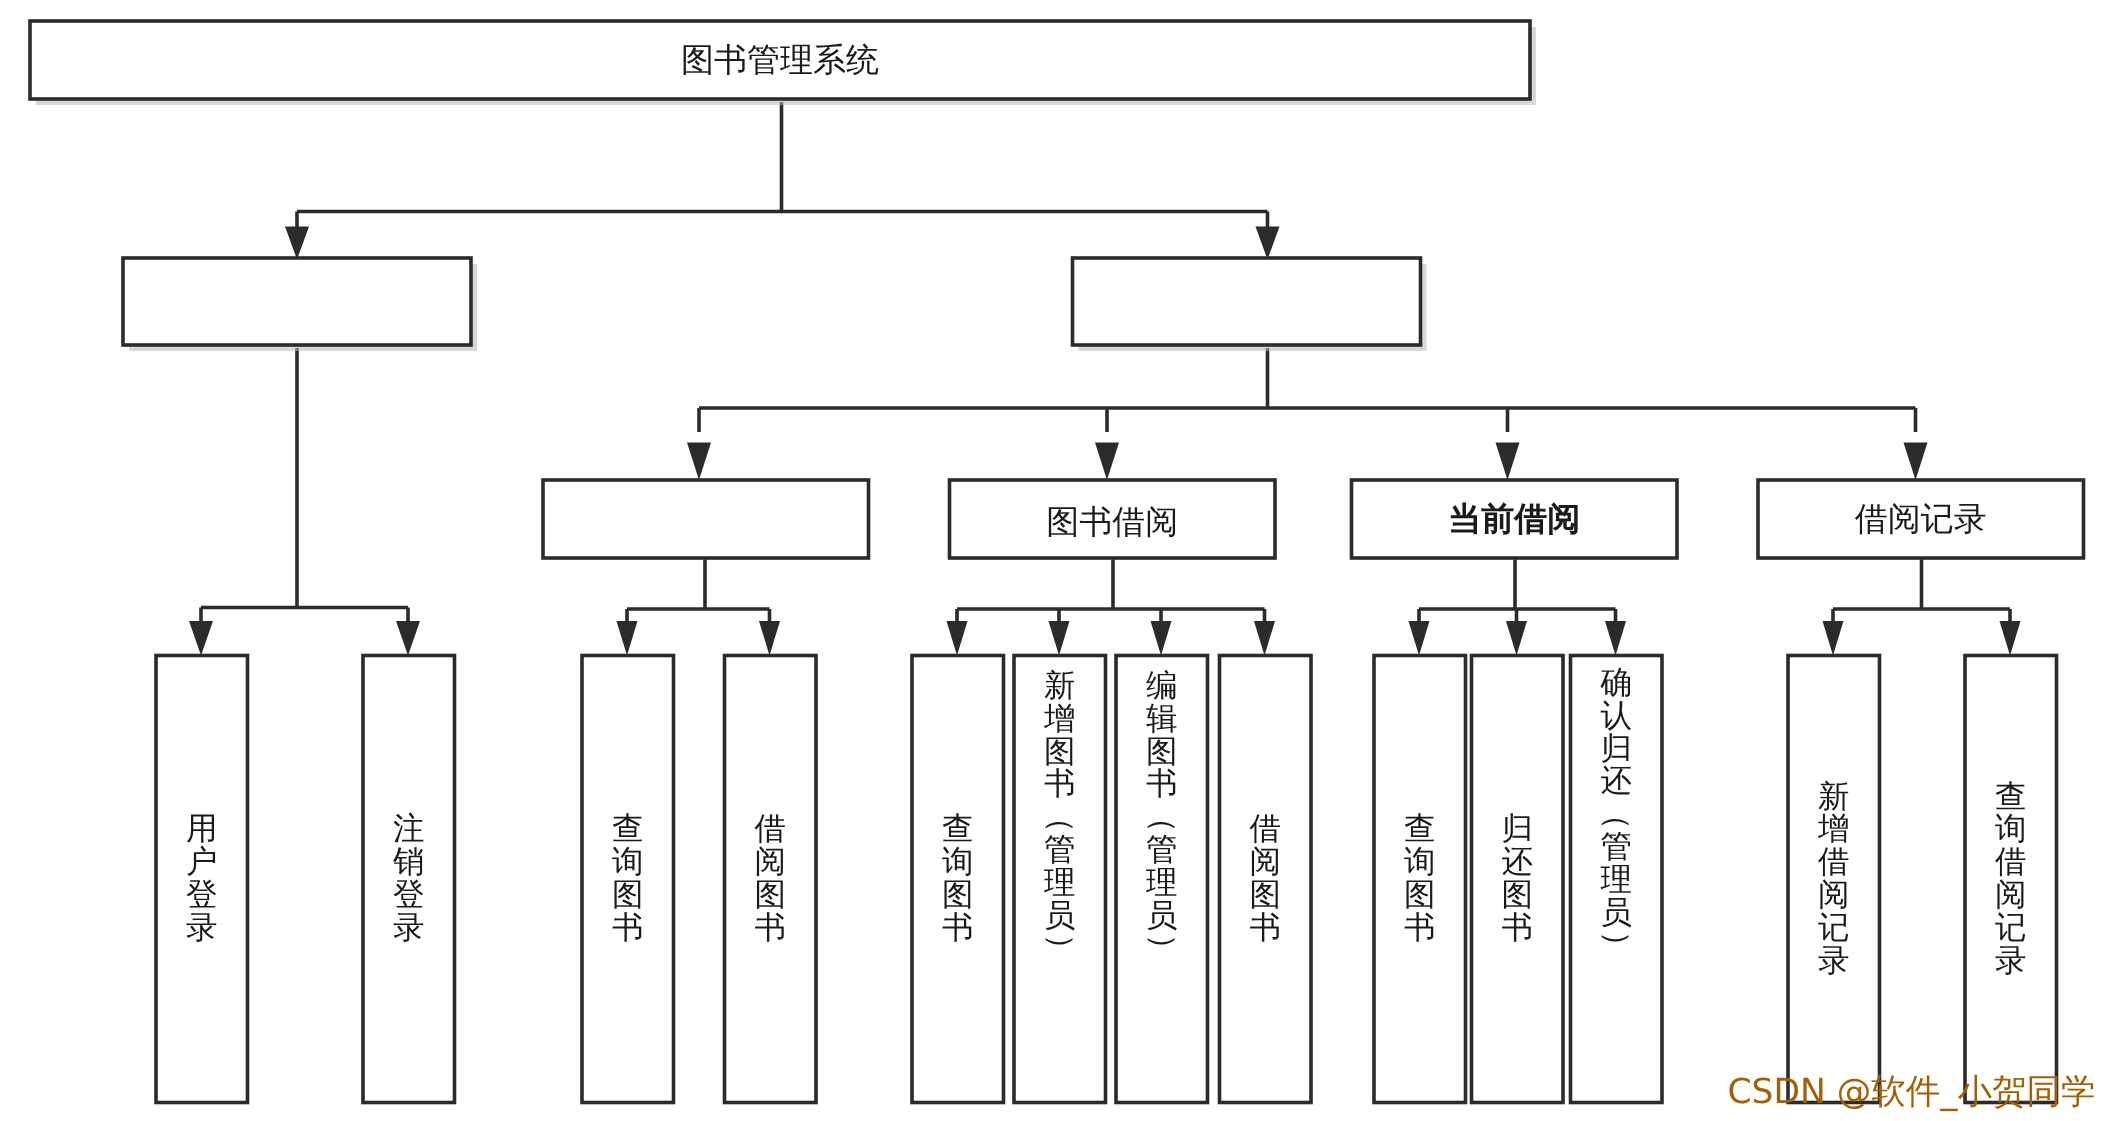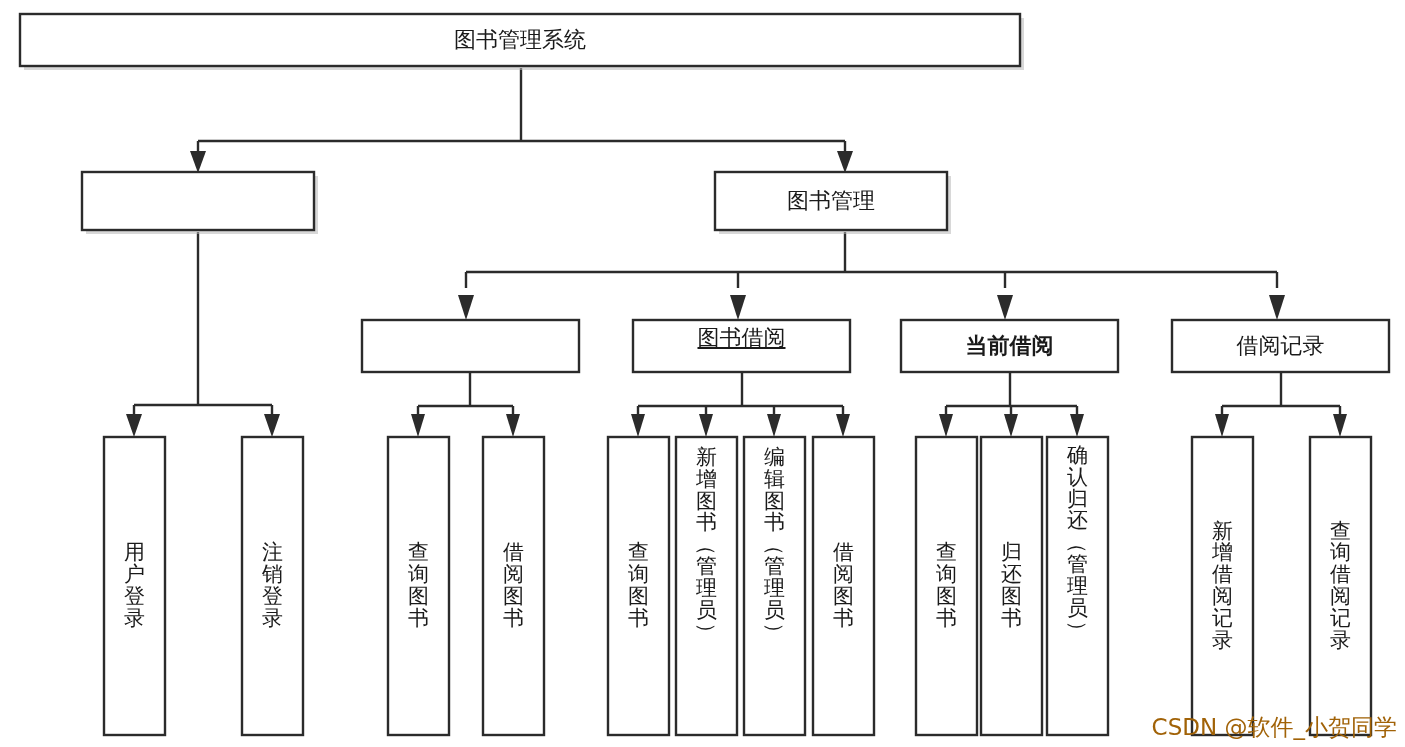--- a/index.html
+++ b/index.html
@@ -194,24 +194,23 @@
       <rect class="node-box" x="1047" y="437" width="61" height="298"></rect>
 
       <rect class="node-box" x="1192" y="437" width="61" height="298"></rect>
       <rect class="node-box" x="1310" y="437" width="61" height="298"></rect>
     </g>
   </svg>
 
   <div class="hlabel" style="left:20px; top:14px; width:1000px; height:52px;">图书管理系统</div>
 
 
-  <div class="hlabel" style="left:715px; top:172px; width:232px; height:58px;">图书管理</div>
-
-
-  <div class="hlabel" style="left:633px; top:312px; width:217px; height:52px;text-decoration:underline;">图书借阅</div>
+
+
+  <div class="hlabel" style="left:633px; top:322px; width:217px; height:52px;">图书借阅</div>
 
   <div class="hlabel" style="left:901px; top:320px; width:217px; height:52px;font-weight:bold;">当前借阅</div>
 
   <div class="hlabel" style="left:1172px; top:320px; width:217px; height:52px;">借阅记录</div>
 
   <div class="vlabel" style="left:104px; top:437px; width:61px; height:298px;"><span class="ch">用</span><span class="ch">户</span><span class="ch">登</span><span class="ch">录</span></div>
   <div class="vlabel" style="left:242px; top:437px; width:61px; height:298px;"><span class="ch">注</span><span class="ch">销</span><span class="ch">登</span><span class="ch">录</span></div>
 
   <div class="vlabel" style="left:388px; top:437px; width:61px; height:298px;"><span class="ch">查</span><span class="ch">询</span><span class="ch">图</span><span class="ch">书</span></div>
   <div class="vlabel" style="left:483px; top:437px; width:61px; height:298px;"><span class="ch">借</span><span class="ch">阅</span><span class="ch">图</span><span class="ch">书</span></div>

